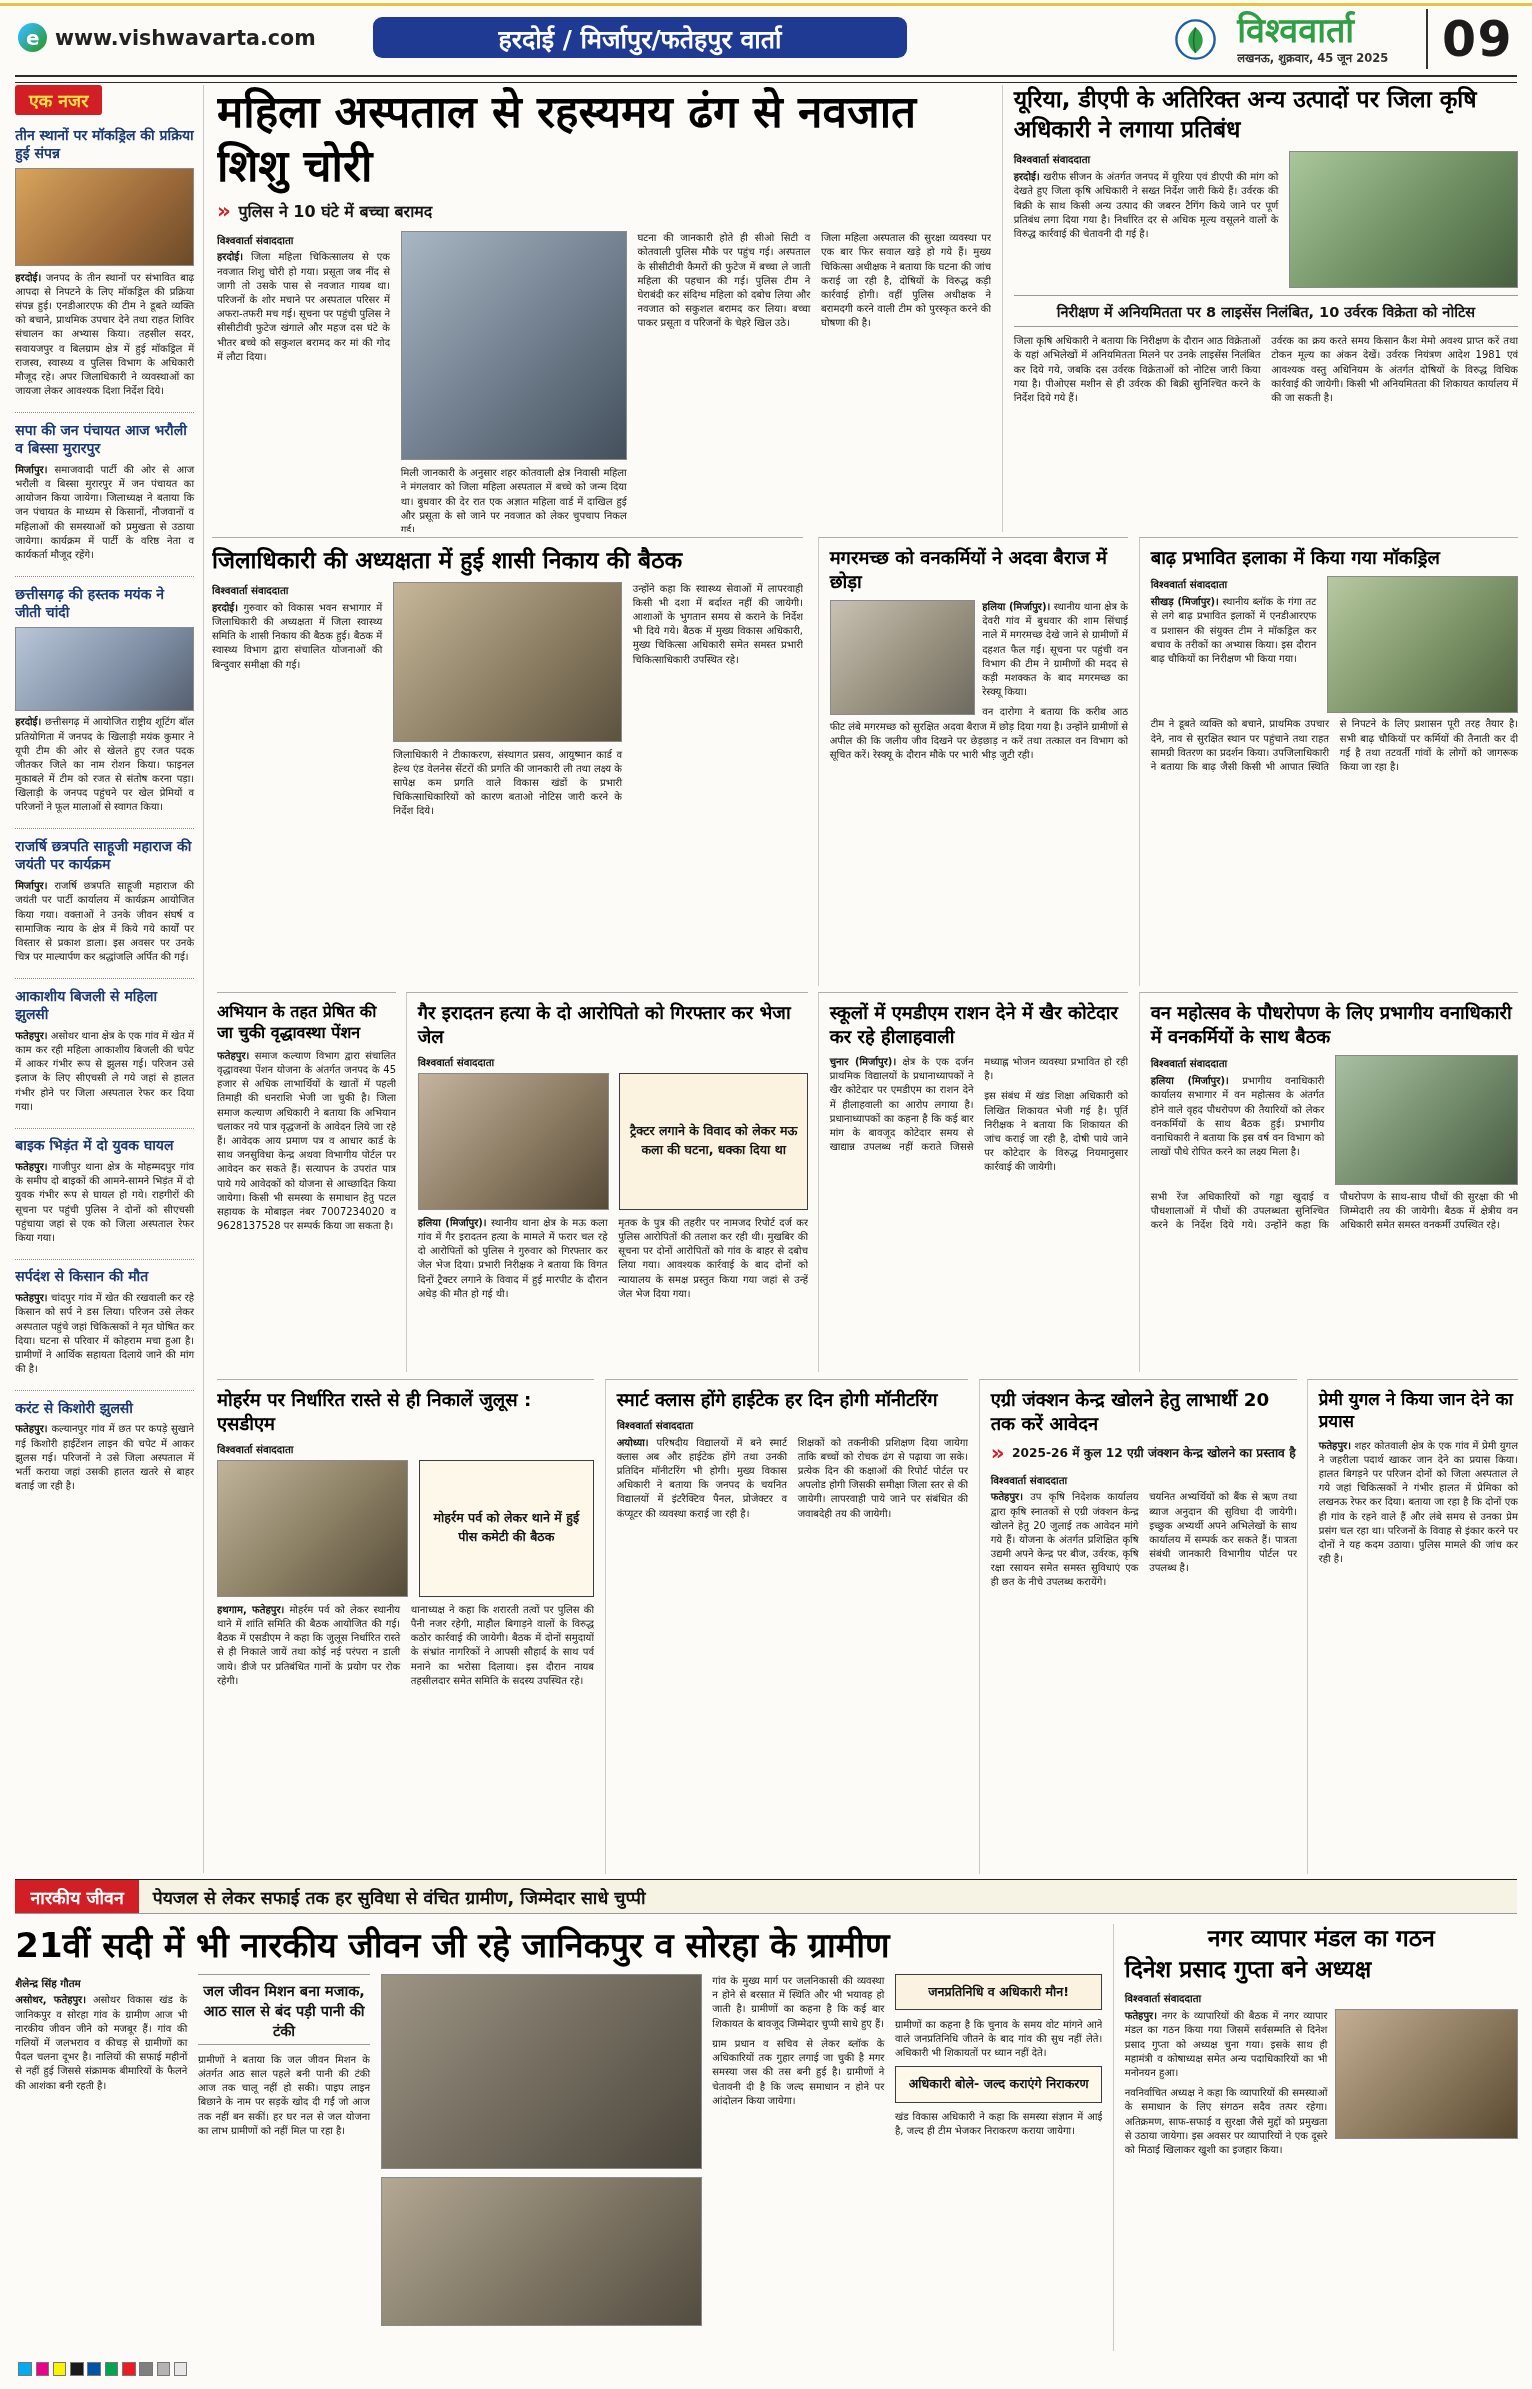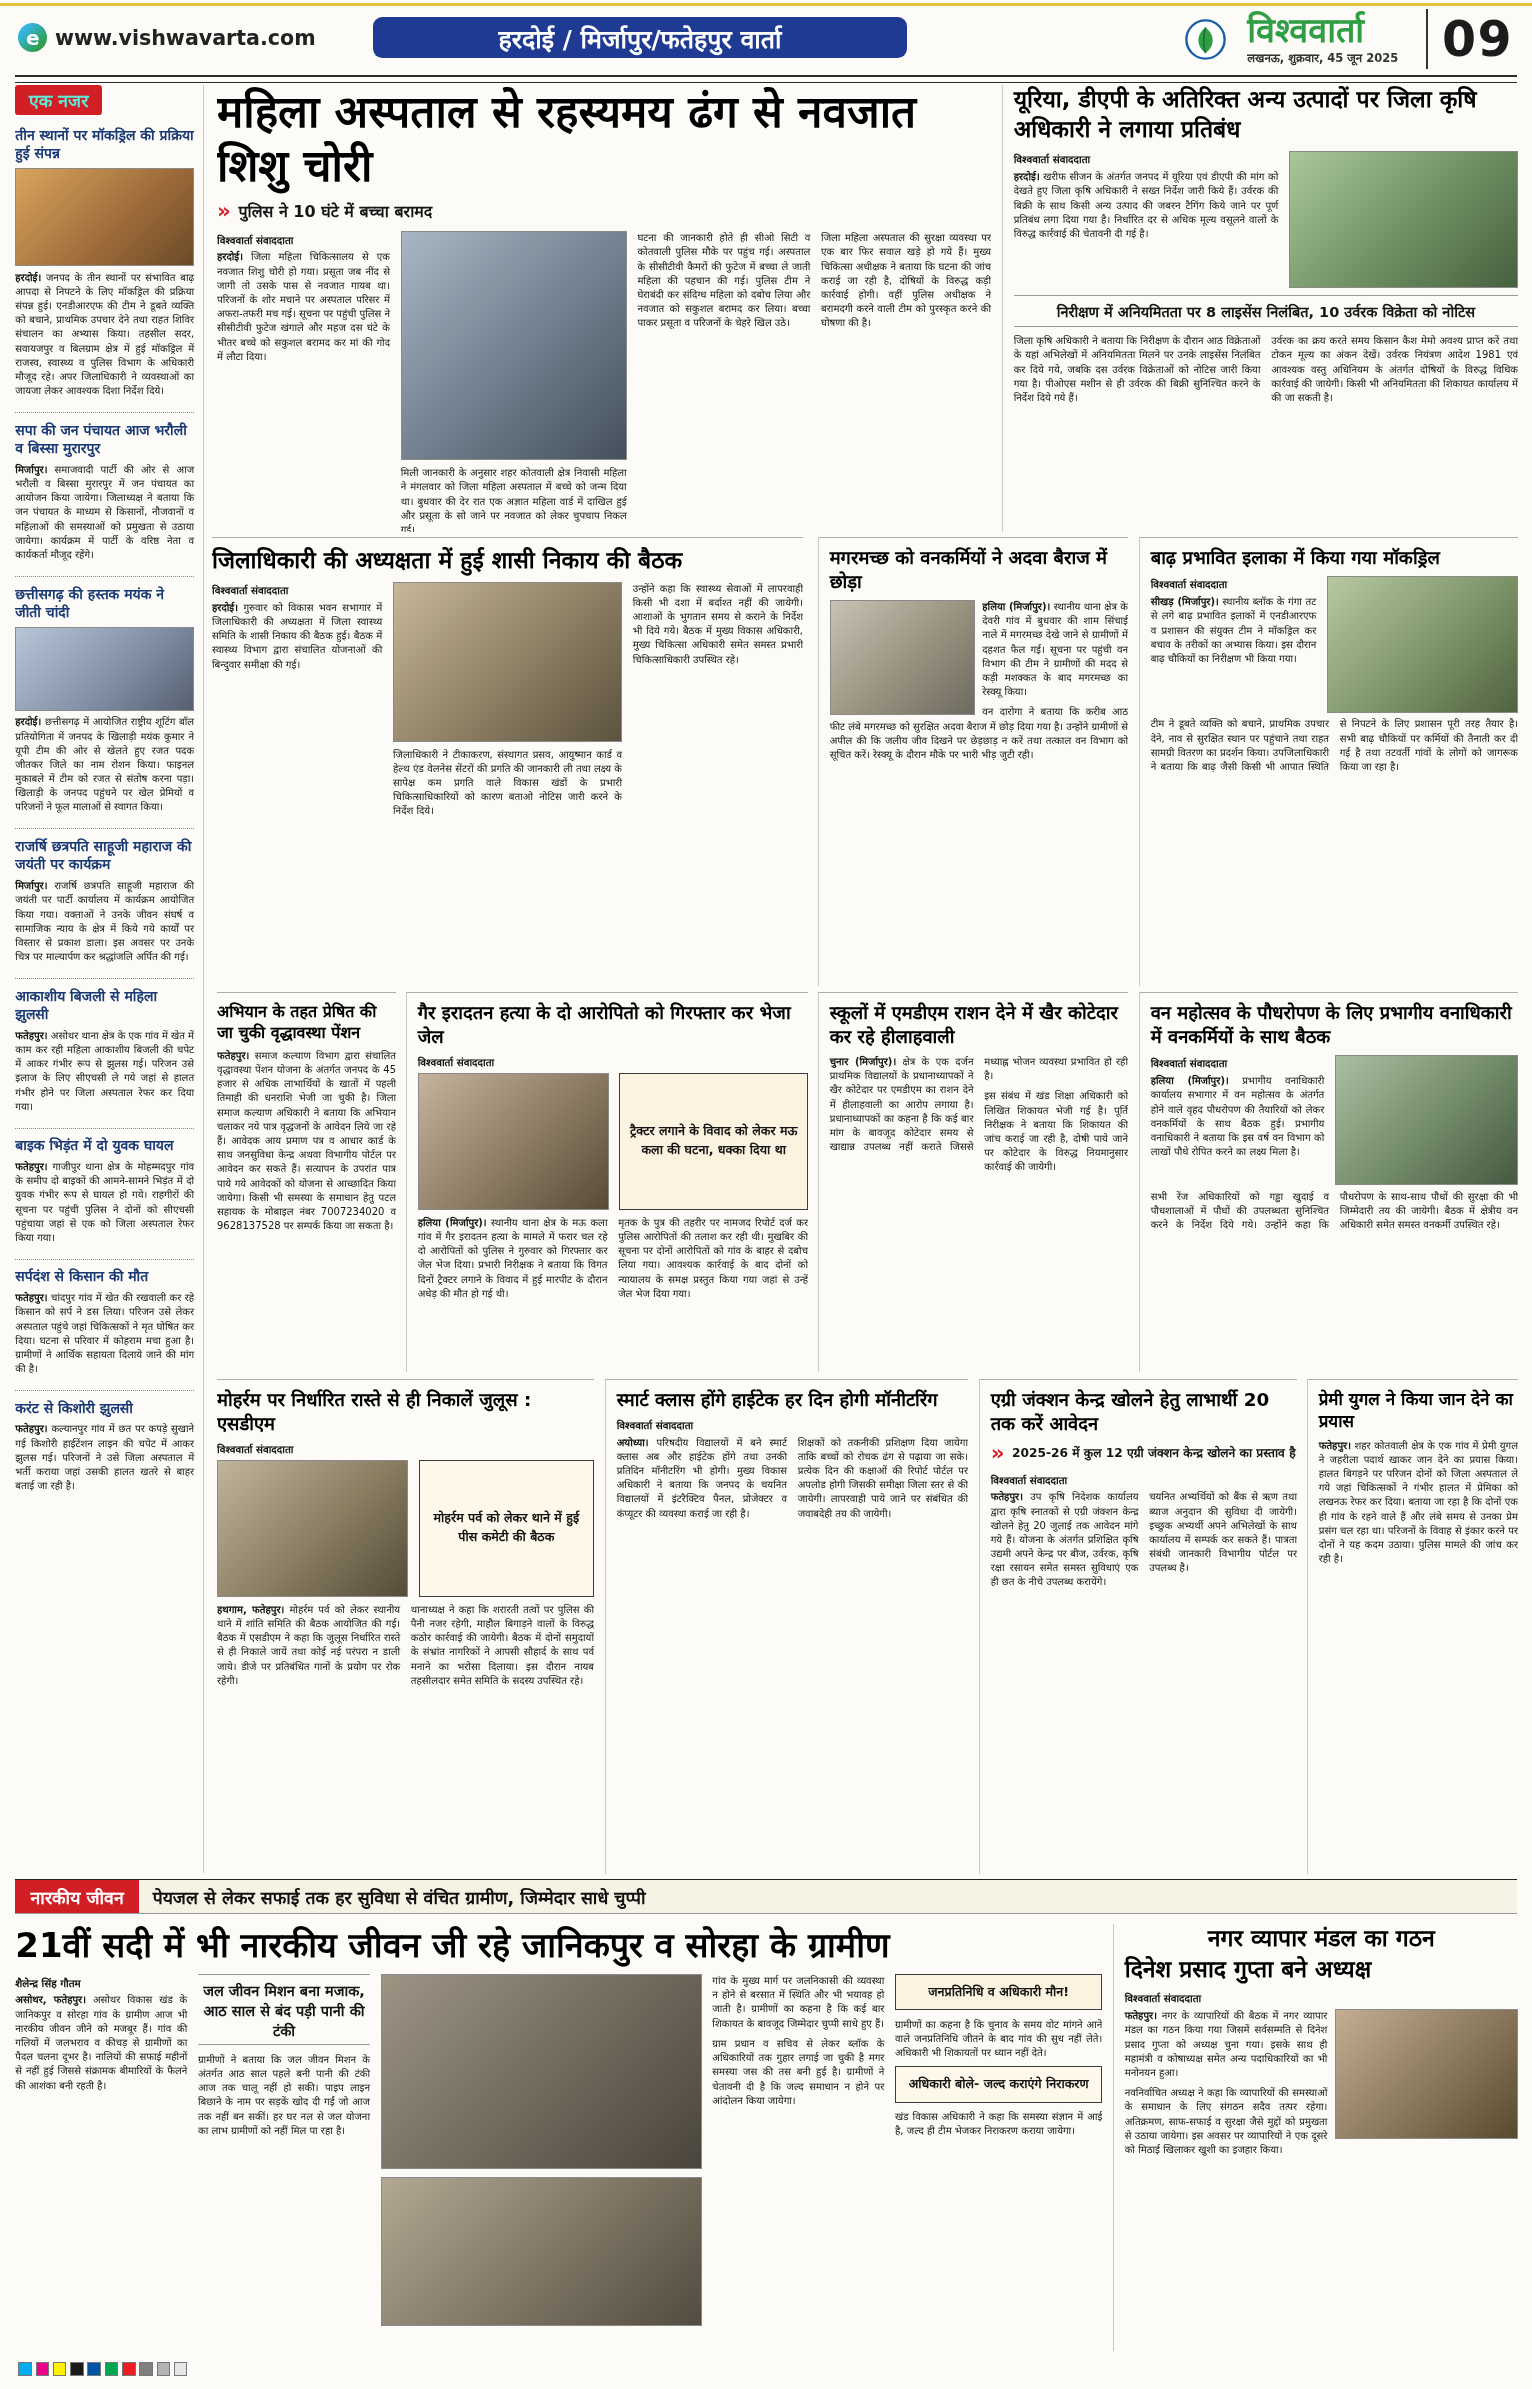--- a/index.html
+++ b/index.html
@@ -12,21 +12,21 @@
   .hdr-left{position:absolute;left:18.3px;top:23px;display:flex;align-items:center;gap:7.6px;}
   .elogo{width:29px;height:29px;border-radius:50%;background:linear-gradient(135deg,#35b6ea 20%,#2d9e47 80%);
     color:#fff;font-weight:800;font-size:20px;display:flex;align-items:center;justify-content:center;}
   .url{font-size:20.6px;font-weight:800;color:#222;}
   .banner{position:absolute;left:373px;top:17px;width:534px;height:41px;background:#1e3a93;color:#fff;
     font-size:25px;font-weight:800;display:flex;align-items:center;justify-content:center;border-radius:9.2px;}
   .hdr-right{position:absolute;right:15.3px;top:9.2px;display:flex;align-items:center;gap:20px;}
   .mast{display:flex;flex-direction:column;align-items:flex-start;}
   .mast-title{font-size:34px;font-weight:800;color:#2f9e44;line-height:1.05;}
   .mast-date{font-size:11.5px;font-weight:700;color:#333;margin-top:1.5px;}
-  .pageno-wrap{border-left:2.3px solid #333;padding:1.5px 4.6px 1.5px 13.7px;margin-left:8px;}
+  .pageno-wrap{border-left:2.3px solid #333;padding:1.5px 4.6px 1.5px 13.7px;margin-left:18px;}
   .pageno{font-size:49px;font-weight:800;color:#1c1c1c;letter-spacing:1.5px;}
   .header-rule{position:absolute;left:15.3px;top:75px;width:1502px;height:5.3px;
     border-top:2.3px solid #2b2b2b;border-bottom:0.8px solid #2b2b2b;}
   
   .bt{font-size:10px;line-height:1.42;text-align:justify;margin:0 0 6.1px;}
   .dl{font-weight:800;}
   .byline{font-weight:800;font-size:10.3px;margin:1.5px 0 3.8px;color:#111;}
   .photo{background:linear-gradient(135deg,#c9c2b4,#98917f 55%,#6e6a60);border:0.8px solid #8a8a8a;box-sizing:border-box;}
   .hl-xl{font-size:44px;line-height:1.22;font-weight:800;margin:0 0 7.6px;color:#000;}
   .hl-xxl{font-size:34px;line-height:1.25;font-weight:800;margin:0 0 7.6px;color:#000;}
@@ -38,21 +38,21 @@
   .col{flex:1;min-width:0;}
   .cols2{column-count:2;column-gap:10.7px;}
   .hbox{border:1.5px solid #3c3c3c;background:#fbf3df;padding:7.6px 9.2px;font-weight:800;font-size:12.6px;
     line-height:1.5;text-align:center;box-sizing:border-box;}
   .subhead{font-weight:800;font-size:14.5px;text-align:center;margin:7.6px 0;
     border-top:0.8px solid #999;border-bottom:0.8px solid #999;padding:4.6px 3.1px;}
   .vl{border-left:0.8px solid #c9c9c9;padding-left:10.7px;}
   .rt{border-top:0.8px solid #adadad;padding-top:7.6px;}
   
   .ek{border-right:0.8px solid #c9c9c9;padding-right:9.2px;}
-  .ek-title{background:#d21f26;color:#5eead4;font-weight:800;font-size:17.6px;padding:3.1px 13.7px;
+  .ek-title{background:#d21f26;color:#fde047;font-weight:800;font-size:17.6px;padding:3.1px 13.7px;
     display:inline-block;border-radius:3.1px;margin-bottom:3.1px;}
   .brief{border-bottom:0.8px dotted #8a8a8a;padding:7.6px 0;}
   .brief h3{font-size:14px;line-height:1.32;margin:0 0 5.3px;color:#1b3a75;font-weight:800;}
   
   .strip{display:flex;align-items:stretch;border-top:1.5px solid #222;border-bottom:0.8px solid #999;background:#f7f3e4;}
   .strip-label{background:#d21f26;color:#fff;font-weight:800;font-size:17.6px;display:flex;align-items:center;padding:0 15.3px;}
   .strip-text{flex:1;display:flex;align-items:center;padding:0 13.7px;font-weight:800;font-size:17.6px;color:#111;}
   .csq{width:11.5px;height:11.5px;display:inline-block;margin-right:3.8px;border:0.8px solid #777;}
   .c0{background:#00aeef}.c1{background:#ec008c}.c2{background:#fff200}.c3{background:#1a1a1a}
   .c4{background:#0054a6}.c5{background:#00a651}.c6{background:#ed1c24}.c7{background:#7f7f7f}

